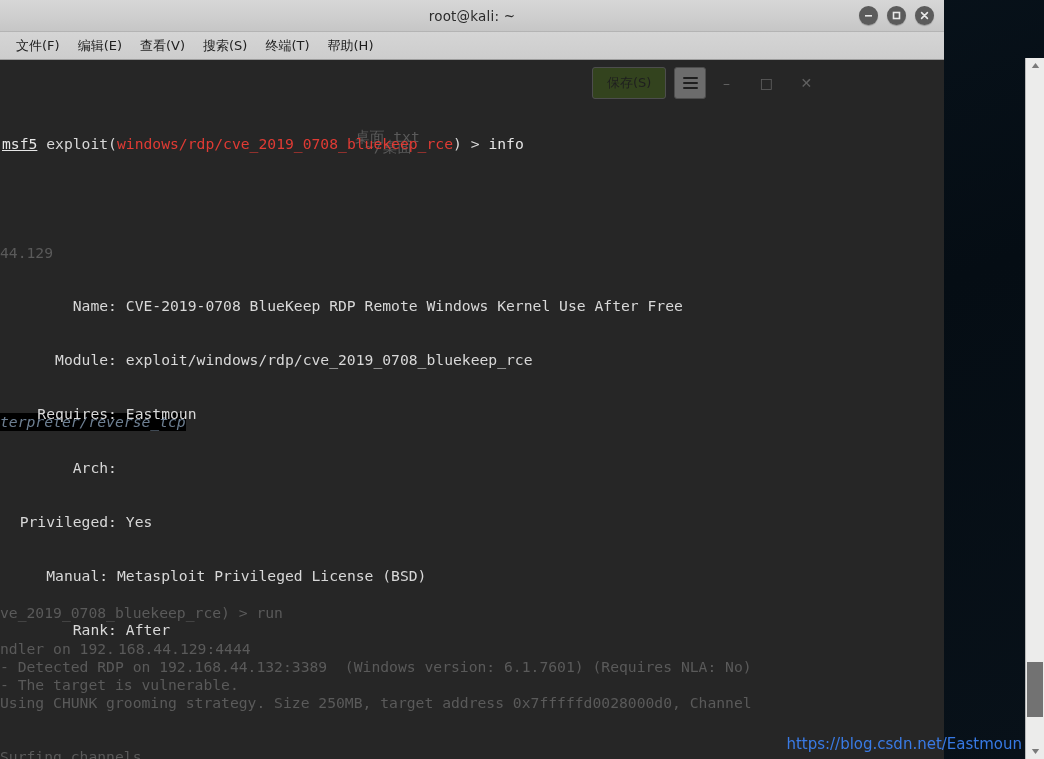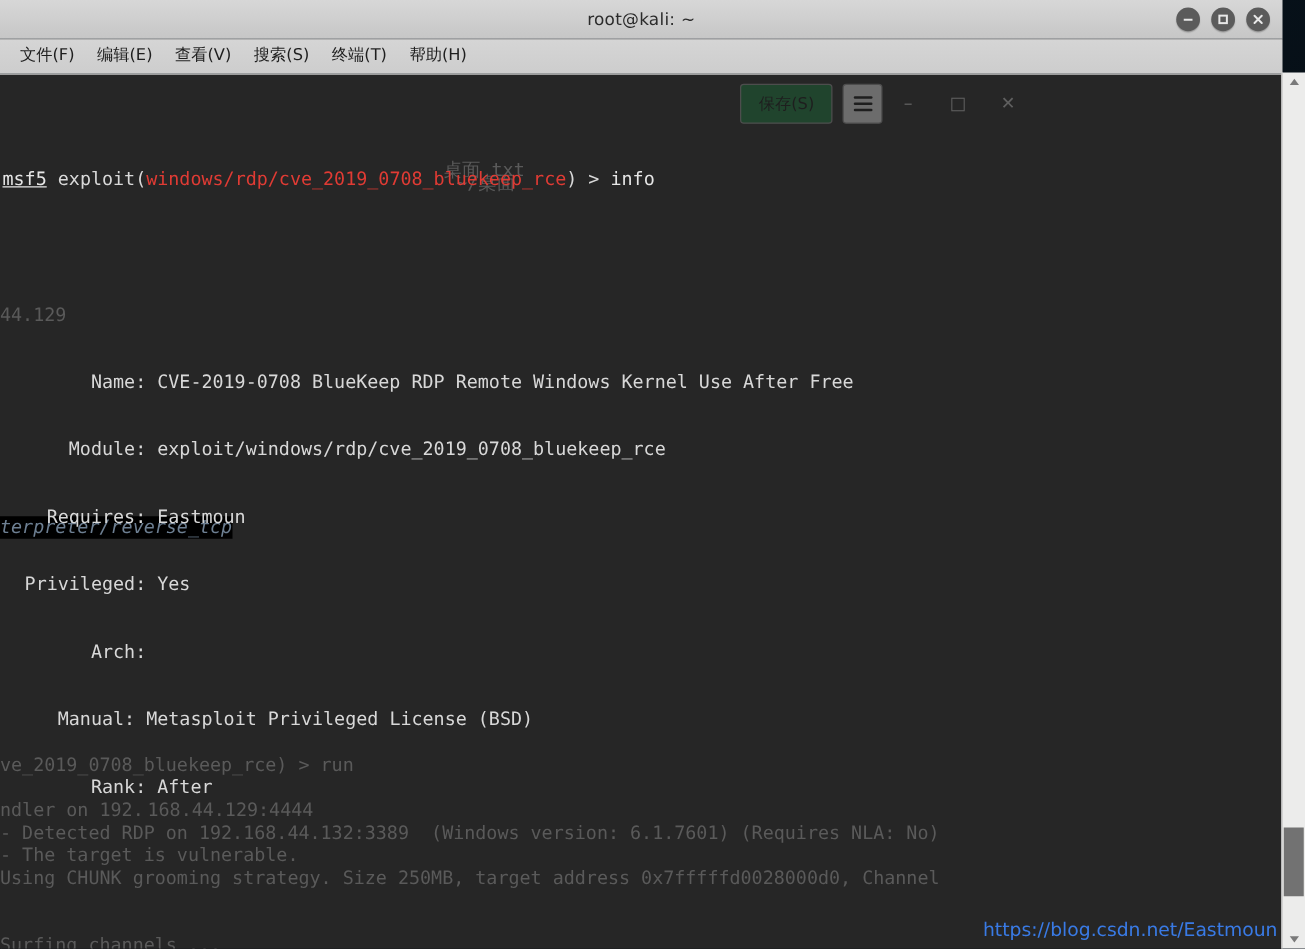--- a/index.html
+++ b/index.html
@@ -21,21 +21,21 @@
     position: absolute;
     inset: 0;
     background: linear-gradient(160deg, #0a1620 0%, #050d14 55%, #081119 100%);
   }
 
   
   #window {
     position: absolute;
     left: 0;
     top: 0;
-    width: 1026px;
+    width: 944px;
     height: 759px;
     display: flex;
     flex-direction: column;
   }
 
   
   #titlebar {
     height: 31px;
     background: linear-gradient(180deg, #d7d7d7 0%, #cfcfcf 50%, #c6c6c6 100%);
     border-bottom: 1px solid #b4b4b4;
@@ -79,20 +79,21 @@
     cursor: pointer;
   }
   .winbtn svg { display:block; }
 
   
   #menubar {
     height: 27px;
     background: linear-gradient(180deg, #d5d5d5 0%, #cdcdcd 100%);
     border-bottom: 1px solid #9d9d9d;
     display: flex;
+    align-items: center;
     padding-left: 7px;
     flex: 0 0 auto;
   }
   .menu-item {
     font-family: "DejaVu Sans", sans-serif;
     font-size: 13px;
     color: #1e1e1e;
     padding: 3px 9px;
     cursor: default;
     white-space: nowrap;
@@ -153,21 +154,21 @@
     position: absolute;
     left: 592px;
     top: 6px;
     z-index: 3;
     display: flex;
     align-items: center;
     height: 34px;
     opacity: .34;
   }
   .ov-btn {
-    background: #15803d;
+    background: #4d7c0f;
     border: 1px solid #9a9a9a;
     border-radius: 3px;
     font-family: "DejaVu Sans", sans-serif;
     font-size: 13px;
     color: #111;
     height: 30px;
     padding: 0 14px;
     display: flex;
     align-items: center;
     cursor: pointer;
@@ -303,22 +304,22 @@
 
         
         <div class="row"><span class="wht und">msf5</span><span> exploit(</span><span class="red">windows/rdp/cve_2019_0708_bluekeep_rce</span><span>) &gt; </span><span class="wht">info</span></div>
 
         <div class="row"> </div>
 
         
         <div class="row"><span>        Name: </span><span>CVE-2019-0708 BlueKeep RDP Remote Windows Kernel Use After Free</span></div>
         <div class="row"><span>      Module: </span><span>exploit/windows/rdp/cve_2019_0708_bluekeep_rce</span></div>
         <div class="row"><span>    Requires: </span><span>Eastmoun</span></div>
+        <div class="row"><span>        Arch: </span><span></span></div>
         <div class="row"><span>  Privileged: </span><span>Yes</span></div>
-        <div class="row"><span>        Arch: </span><span></span></div>
         <div class="row"><span>     Manual: </span><span>Metasploit Privileged License (BSD)</span></div>
         <div class="row"><span>        Rank: </span><span>After</span></div>
 
         <div class="row"> </div>
 
         
         
         
         
         

